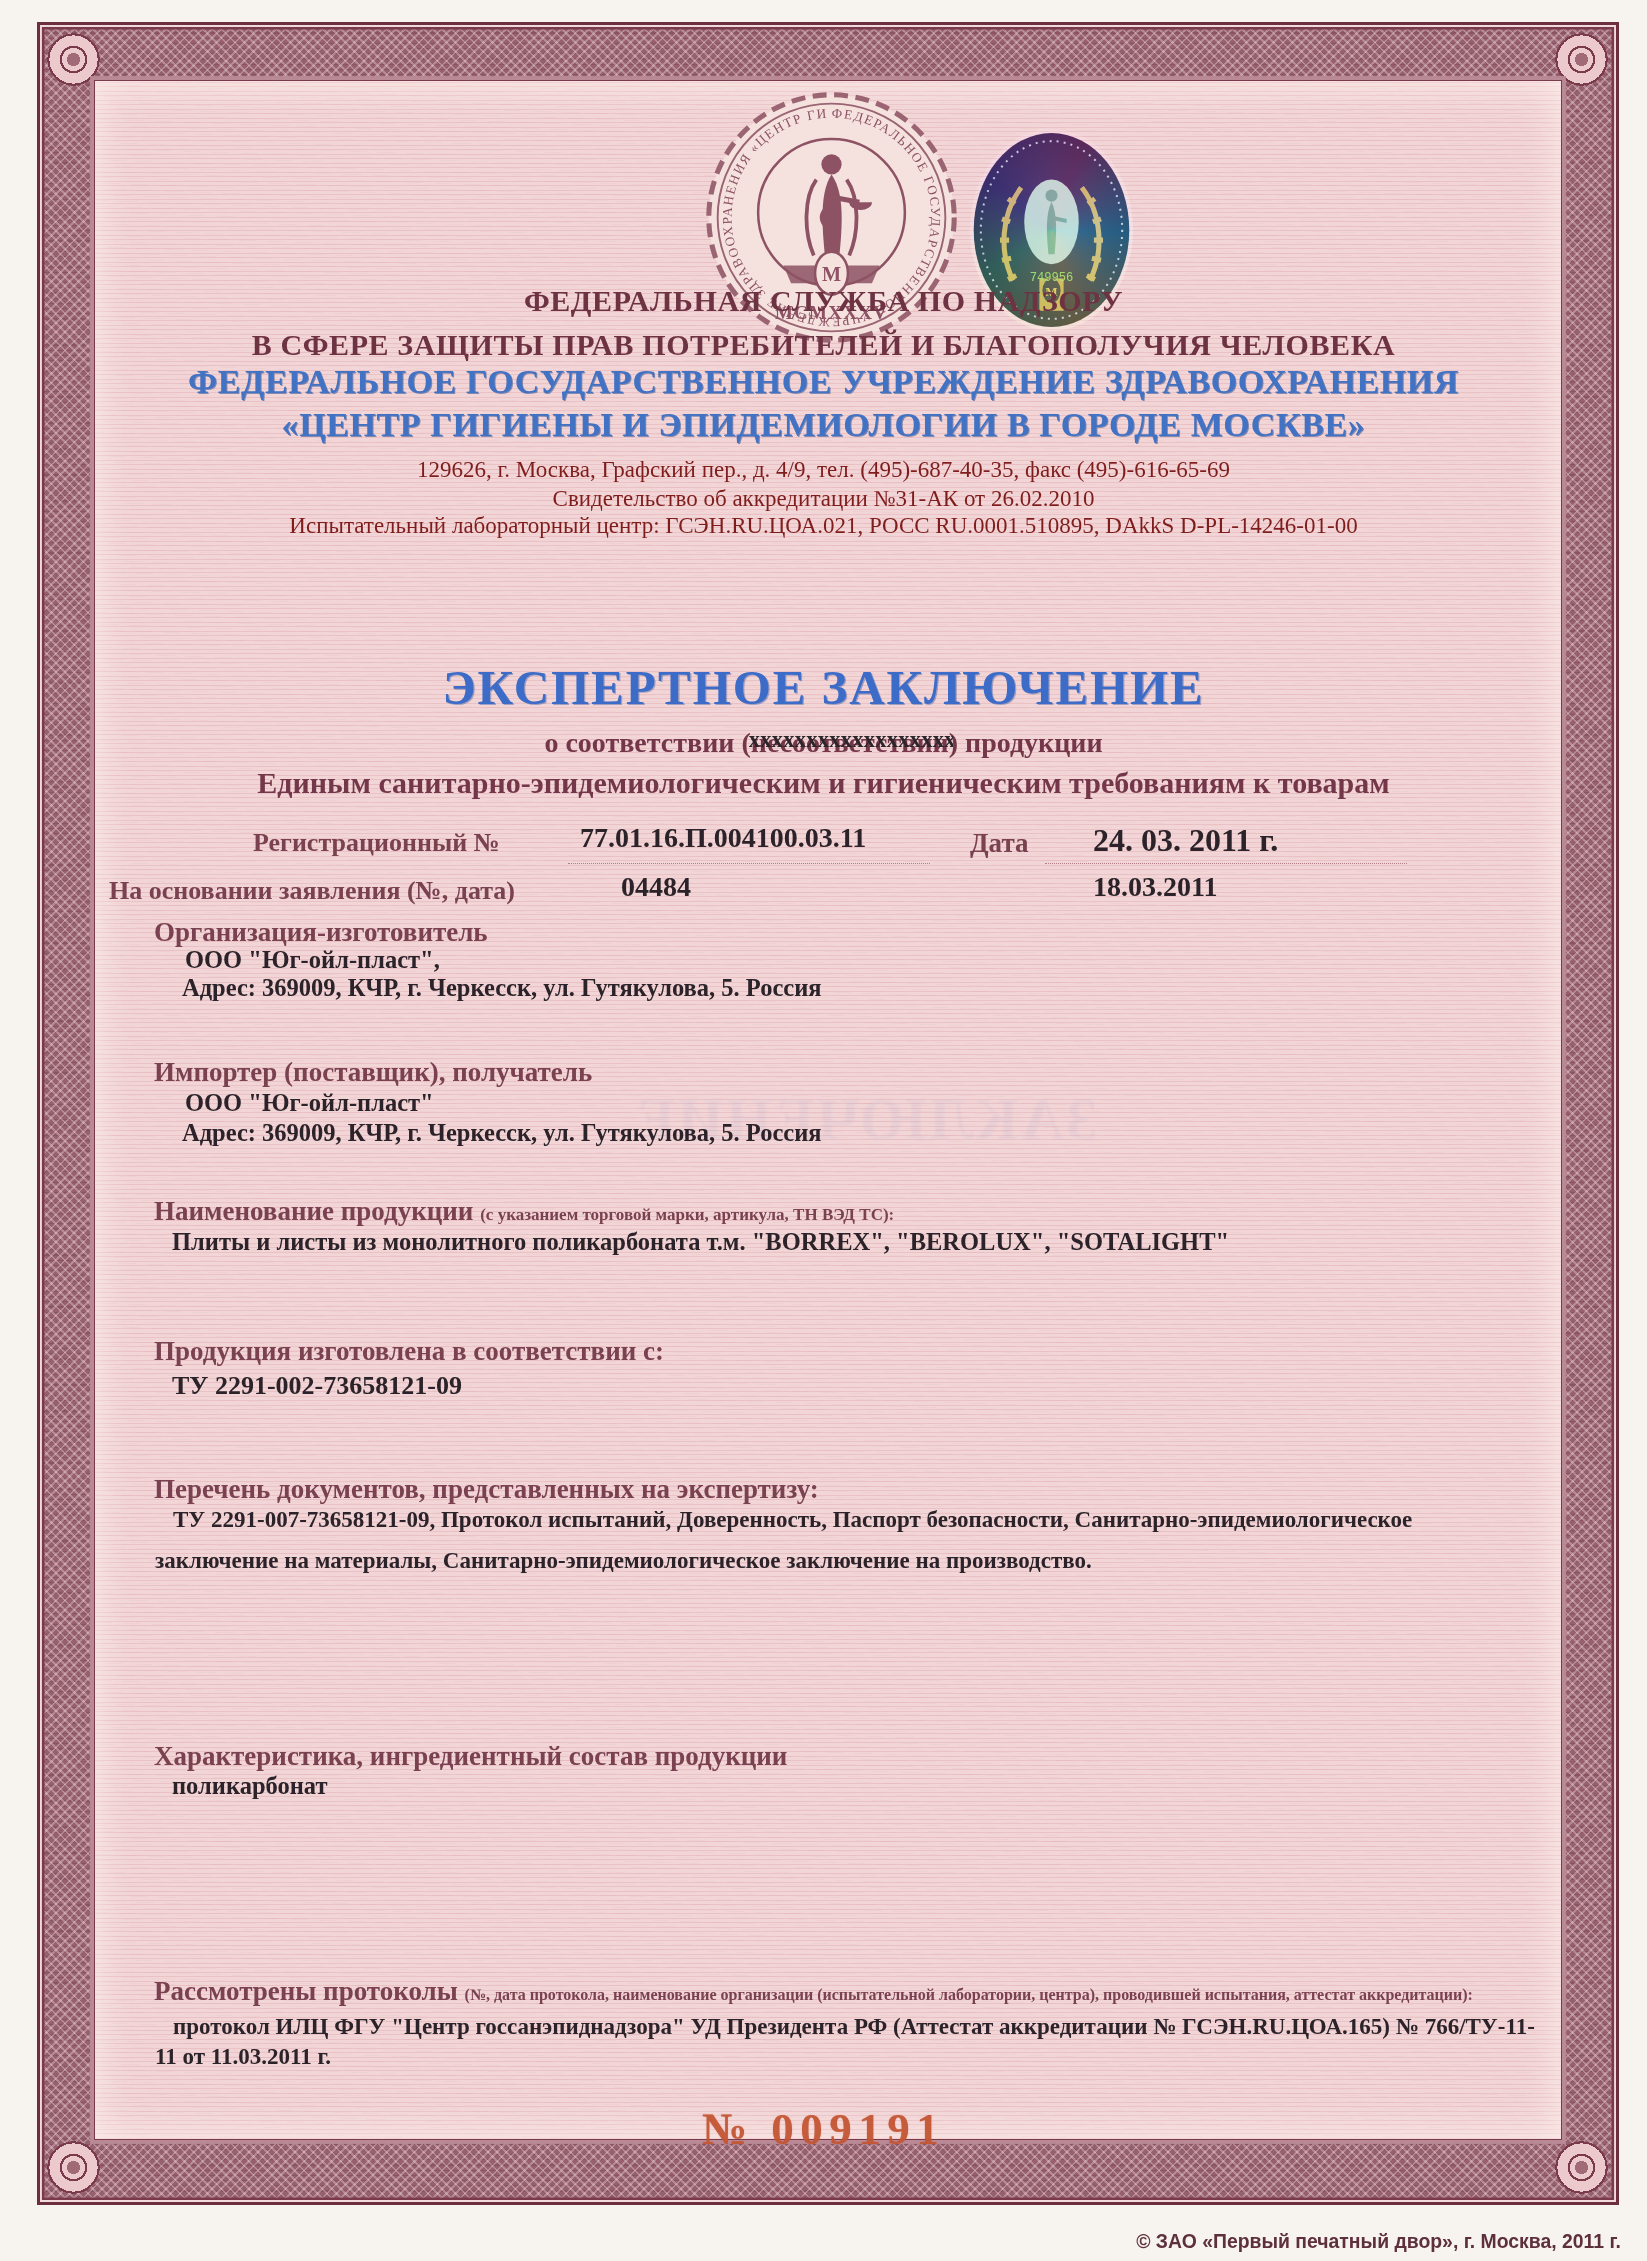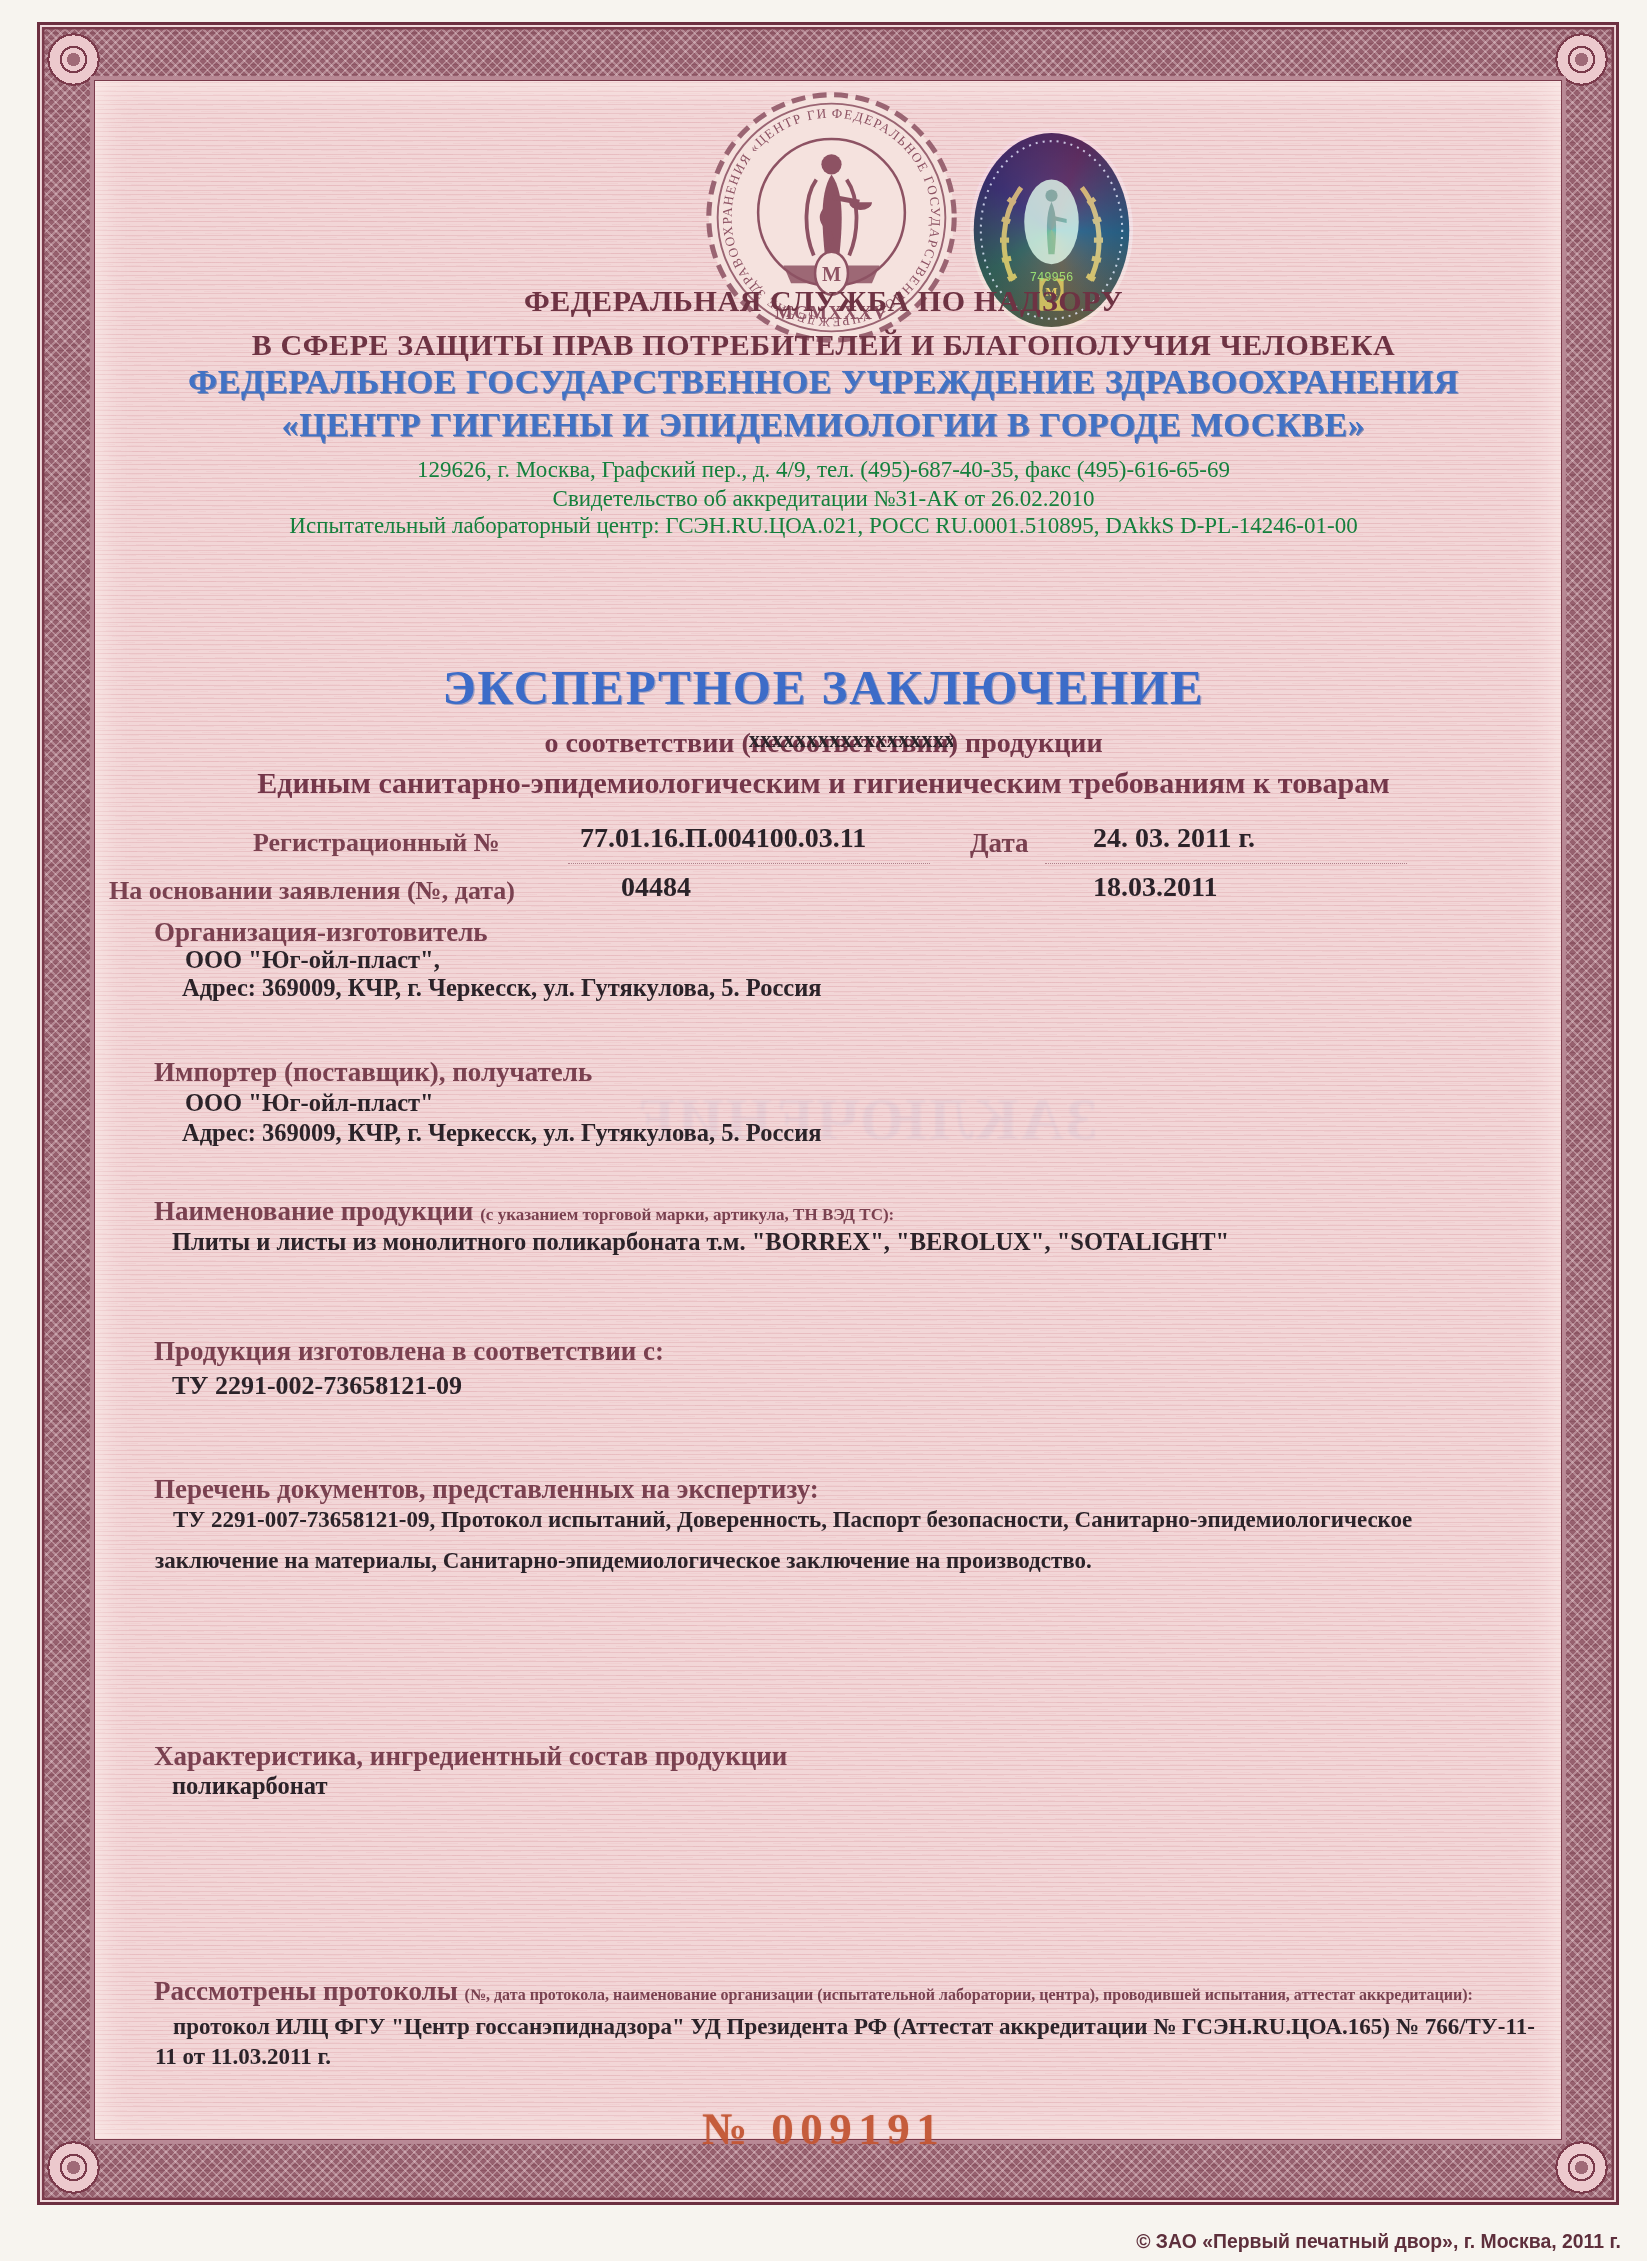--- a/index.html
+++ b/index.html
@@ -25,21 +25,21 @@
   .seal-left{position:absolute;left:705px;top:89px;width:253px;height:257px;}
   .seal-holo{position:absolute;left:970px;top:129px;width:163px;height:202px;border-radius:50%;}
   .seal-holo::after{content:"";position:absolute;inset:0;border-radius:50%;mix-blend-mode:screen;
     background:conic-gradient(from 20deg, rgba(255,60,160,.30), rgba(60,200,255,.38), rgba(255,225,80,.34),
                rgba(110,255,150,.30), rgba(150,80,255,.28), rgba(255,60,160,.30));}
   
   .c{position:absolute;left:0;width:100%;text-align:center;}
   .maroon{color:#76394a;}
   .fed{font-weight:bold;letter-spacing:0.6px;color:#6e3343;}
   .blue-org{font-weight:bold;color:#4272c4;text-shadow:1px 1px 0 rgba(42,79,148,.55);letter-spacing:0.6px;}
-  .addr{color:#15803d;font-weight:500;}
+  .addr{color:#7f1d1d;font-weight:500;}
   .title-main{font-weight:bold;color:#3c6cc8;text-shadow:1.3px 1.3px 0 rgba(40,80,160,.4);letter-spacing:1.9px;}
   .sub{font-weight:bold;color:#74374a;}
   .black{color:#2b2329;font-weight:bold;}
   .label{color:#7a4150;font-weight:600;}
   .label-note{font-weight:600;}
   .row-el{position:absolute;white-space:nowrap;}
   .microline{position:absolute;height:0;border-bottom:1.3px dotted rgba(122,59,74,.55);}
   .struck{position:relative;display:inline-block;}
   .struck .xs{position:absolute;left:-1%;top:0.02em;width:103%;overflow:hidden;color:#2c252a;
     font-size:.8em;letter-spacing:0.3px;white-space:nowrap;font-weight:bold;}
@@ -131,21 +131,21 @@
 
   <div class="c title-main" style="top:659px;font-size:49px;">ЭКСПЕРТНОЕ ЗАКЛЮЧЕНИЕ</div>
   <div class="c sub" style="top:727px;font-size:28px;">
     <span>о соответствии (</span><span class="struck"><span>несоответствии</span><span class="xs">xxxxxxxxxxxxxxxxxxxxxxxxxx</span></span><span>) продукции</span>
   </div>
   <div class="c sub" style="top:766px;font-size:30px;">Единым санитарно-эпидемиологическим и гигиеническим требованиям к товарам</div>
 
   <div class="row-el label" style="left:253px;top:828px;font-size:26px;">Регистрационный №</div>
   <div class="row-el black" style="left:580px;top:822px;font-size:28px;">77.01.16.П.004100.03.11</div>
   <div class="row-el label" style="left:970px;top:828px;font-size:27px;">Дата</div>
-  <div class="row-el black" style="left:1093px;top:822px;font-size:28px;">24. 03. 2011 г.</div>
+  <div class="row-el black" style="left:1093px;top:822px;font-size:32px;">24. 03. 2011 г.</div>
   <div class="microline" style="left:568px;top:863px;width:362px;"></div>
   <div class="microline" style="left:1045px;top:863px;width:362px;"></div>
 
   <div class="row-el label" style="left:109px;top:876px;font-size:26px;">На основании заявления (№, дата)</div>
   <div class="row-el black" style="left:621px;top:871px;font-size:28px;">04484</div>
   <div class="row-el black" style="left:1093px;top:871px;font-size:28px;">18.03.2011</div>
 
   <div class="row-el label" style="left:154px;top:917px;font-size:27px;">Организация-изготовитель</div>
   <div class="row-el black" style="left:185px;top:946px;font-size:24.5px;">ООО "Юг-ойл-пласт",</div>
   <div class="row-el black" style="left:182px;top:974px;font-size:24.5px;">Адрес: 369009,  КЧР,  г. Черкесск,  ул. Гутякулова,  5. Россия</div>

